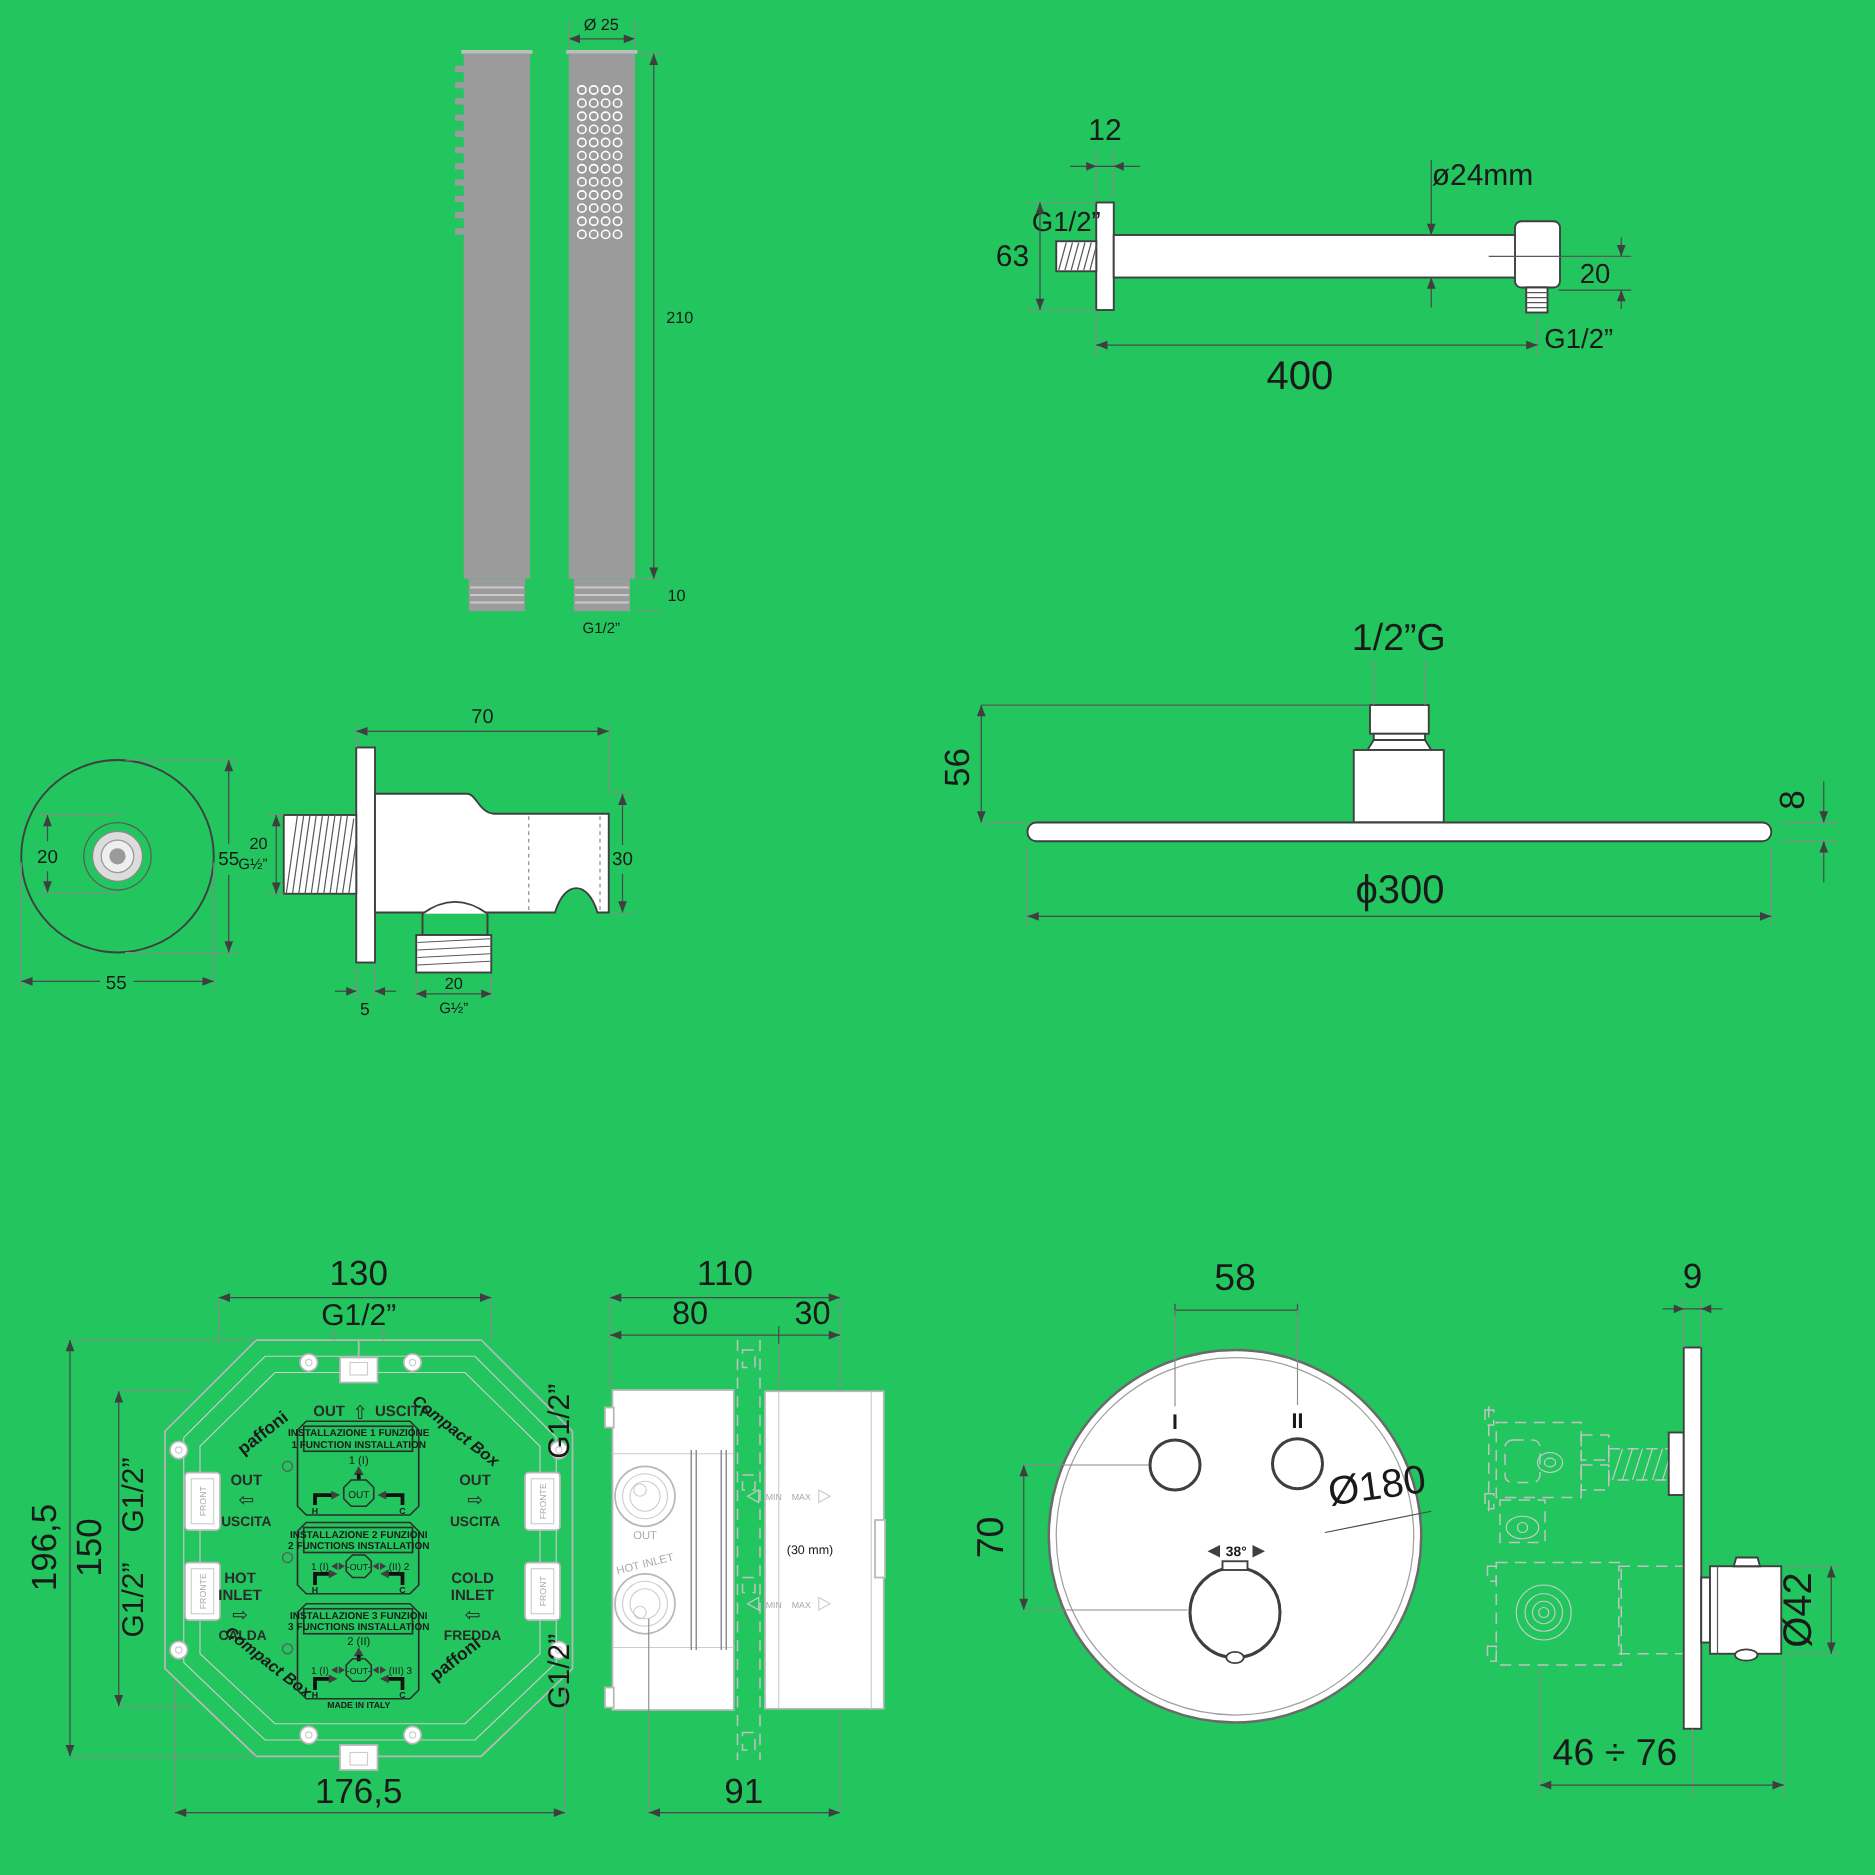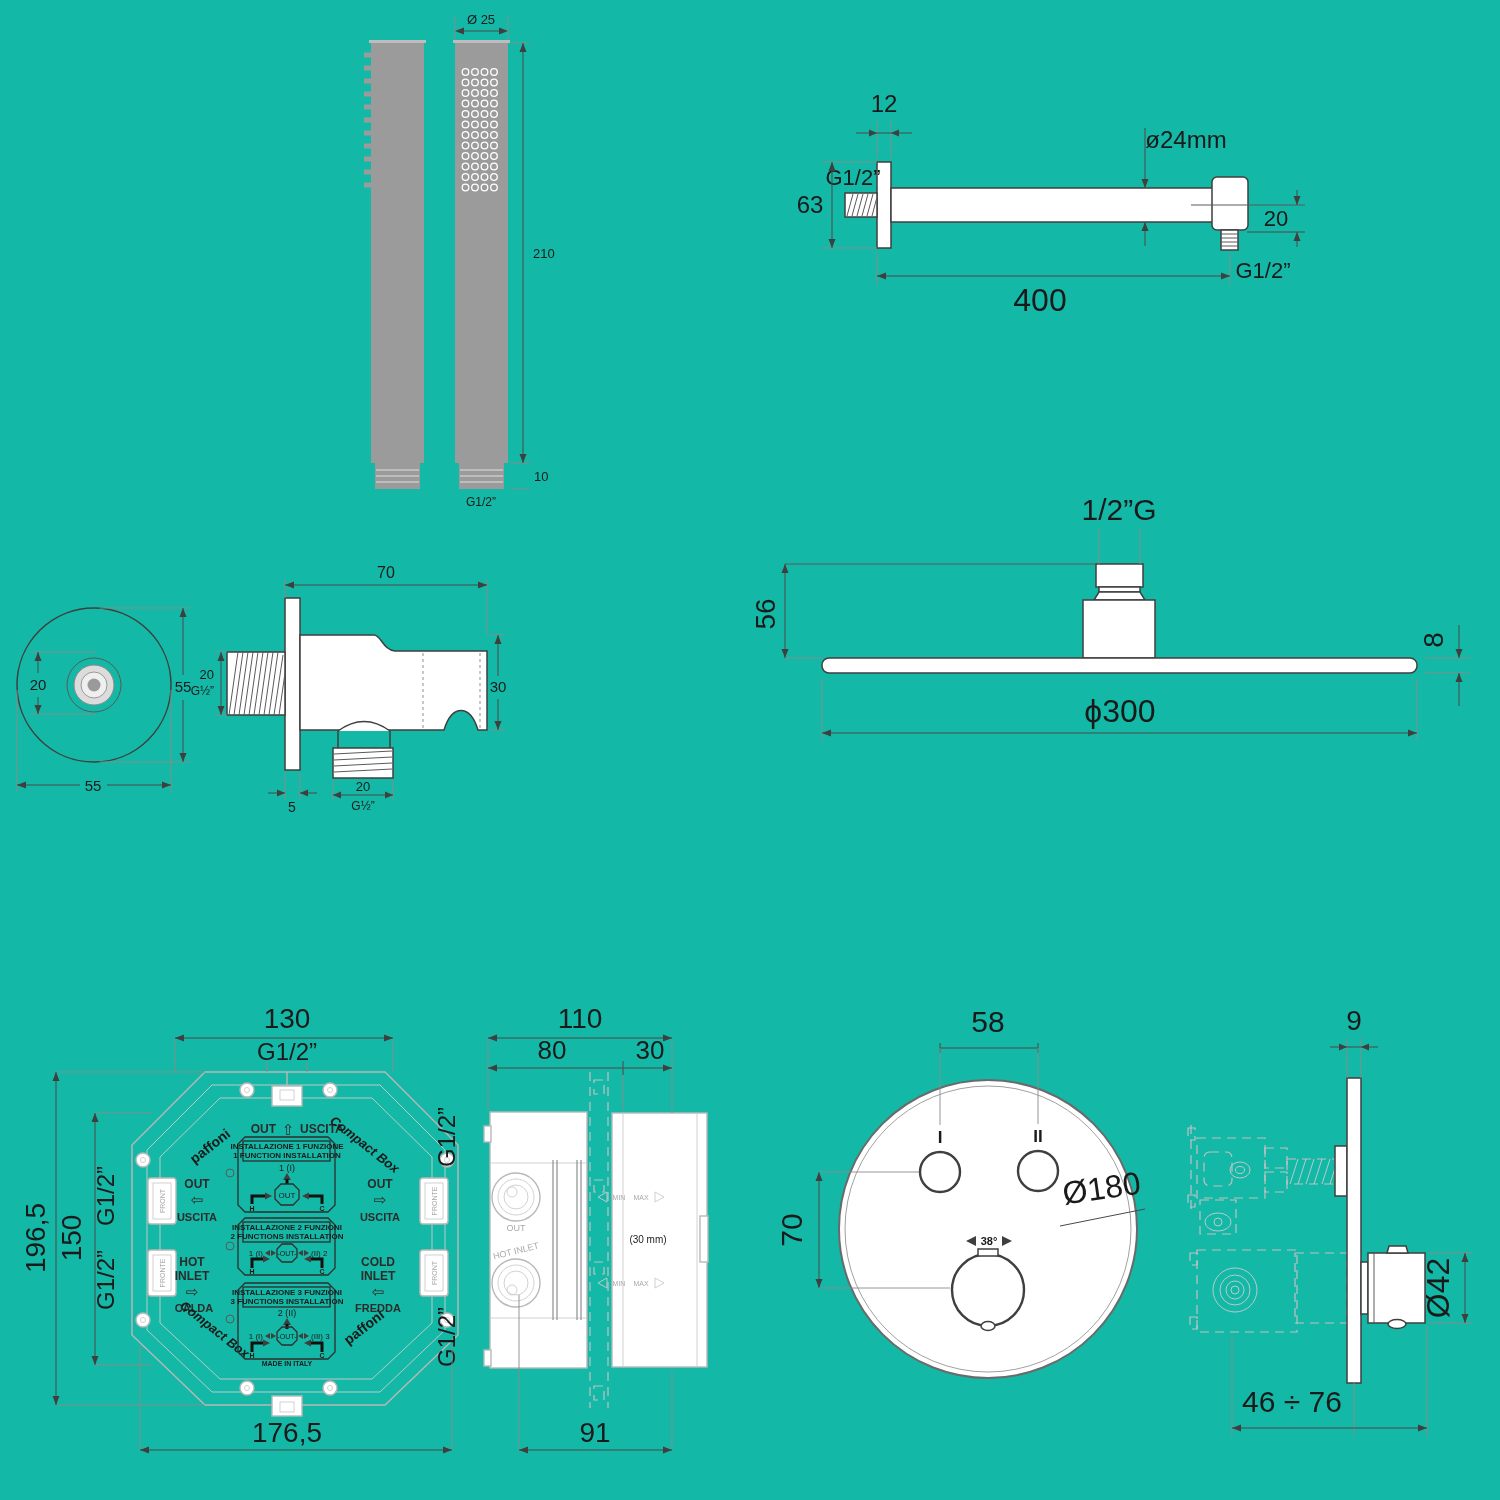--- a/index.html
+++ b/index.html
@@ -1,16 +1,16 @@
 <!DOCTYPE html>
 <html><head>
 <meta charset="utf-8">
 <style>
   html,body{margin:0;padding:0;background:#fff;}
-  #canvas{position:relative;width:1500px;height:1500px;background:#14b8a6;overflow:hidden;
+  #canvas{position:relative;width:1500px;height:1500px;background:#22c55e;overflow:hidden;
           font-family:"Liberation Sans",sans-serif;}
   #canvas svg{position:absolute;overflow:visible;}
   svg text{font-family:"Liberation Sans",sans-serif;fill:#1a1a1a;}
   .mid{text-anchor:middle}.end{text-anchor:end}
   .t7{font-size:7px}.t8{font-size:8px}.t9{font-size:9px}.t10{font-size:10px}
   .t11{font-size:11px}.t12{font-size:12px}.t13{font-size:13px}.t14{font-size:14px}
   .t15{font-size:15px}.t16{font-size:16px}.t17{font-size:17px}.t22{font-size:22px}
   .t24{font-size:24px}.t26{font-size:26px}.t28{font-size:28px}.t30{font-size:30px}
   .t32{font-size:32px}
   .b{font-weight:bold}

